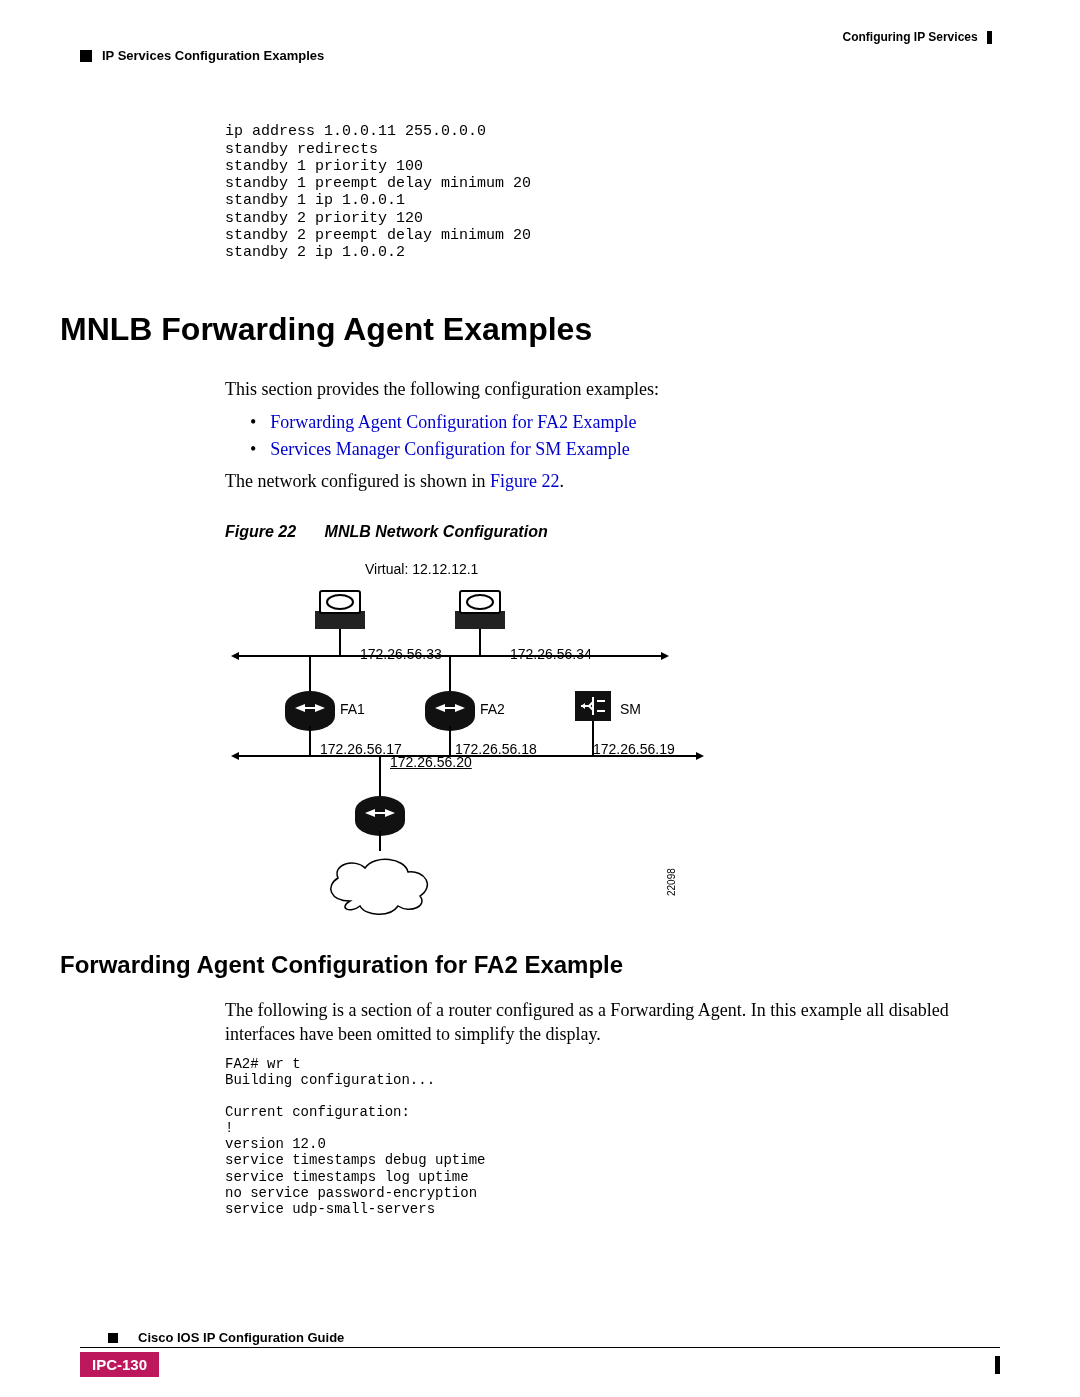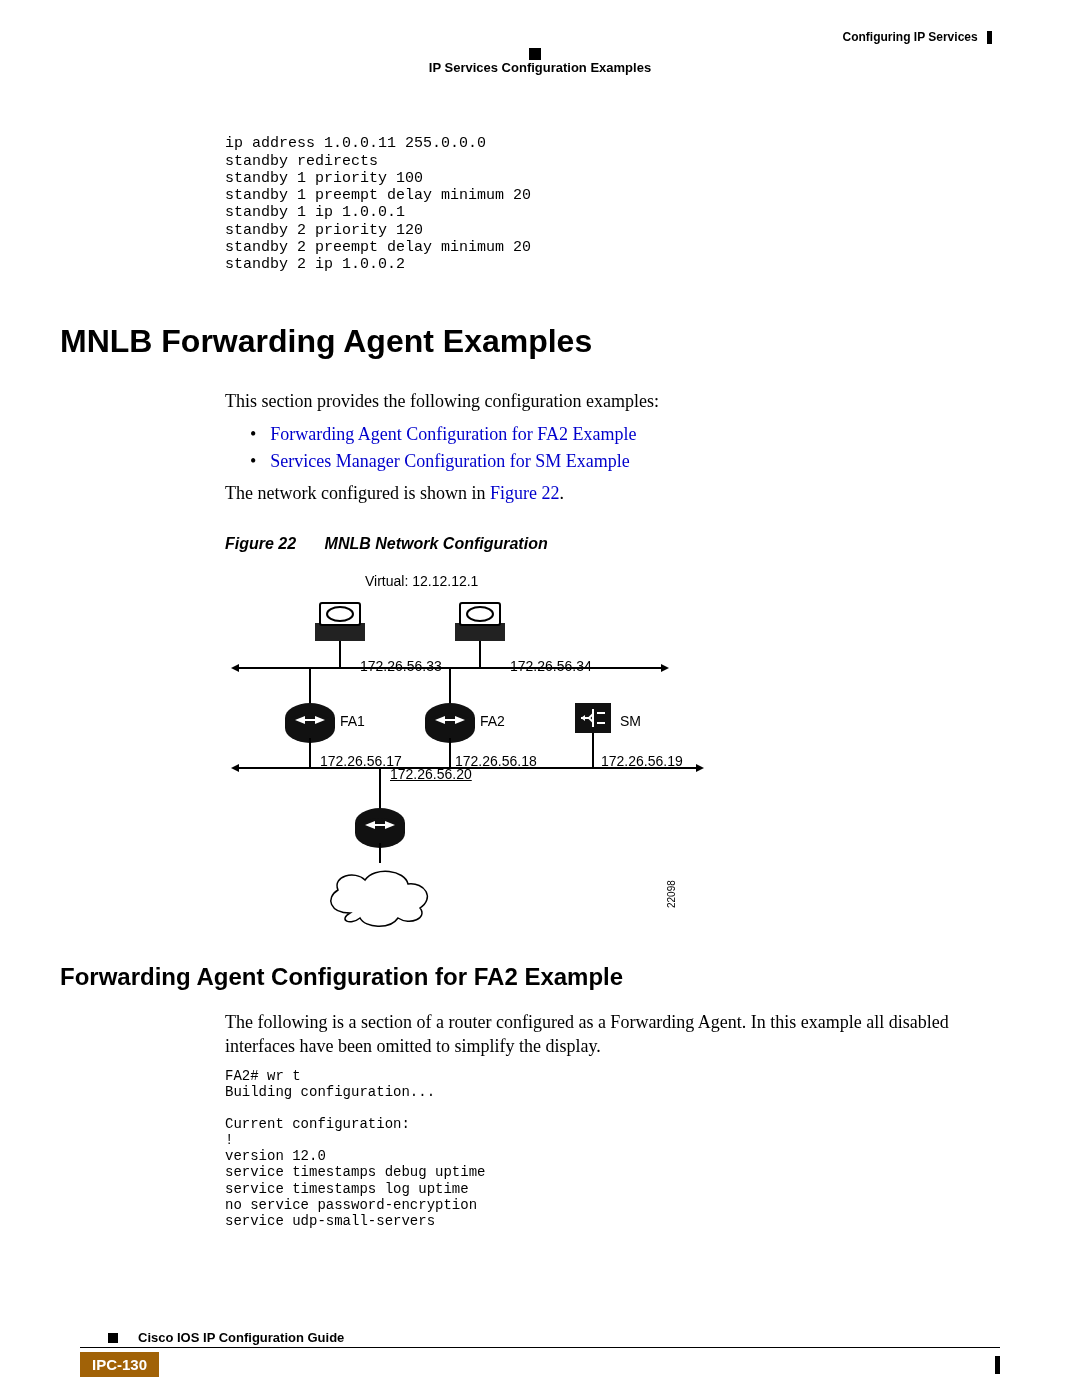--- a/index.html
+++ b/index.html
@@ -30,21 +30,20 @@
     vertical-align: middle;
     margin-left: 6px;
   }
   .header-left {
     font-family: Arial, Helvetica, sans-serif;
     font-weight: bold;
     font-size: 13px;
     display: flex;
     align-items: center;
     margin-bottom: 60px;
-    flex-direction: column;
   }
   .black-square {
     width: 12px;
     height: 12px;
     background: #000;
     display: inline-block;
     margin-right: 10px;
   }
   .code-block {
     font-family: "Courier New", Courier, monospace;
@@ -136,21 +135,21 @@
     align-items: center;
     padding-left: 28px;
   }
   .footer-title {
     font-family: Arial, Helvetica, sans-serif;
     font-weight: bold;
     font-size: 13px;
     margin-left: 10px;
   }
   .page-num-box {
-    background: #a16207;
+    background: #be185d;
     color: #fff;
     font-family: Arial, Helvetica, sans-serif;
     font-weight: bold;
     font-size: 15px;
     padding: 4px 12px;
     display: inline-block;
   }
   .footer-right-bar {
     width: 5px;
     height: 18px;
@@ -279,21 +278,21 @@
     </svg>
 
     <span class="dlabel" style="left:140px; top:0px;">Virtual: 12.12.12.1</span>
     <span class="dlabel" style="left:135px; top:85px;">172.26.56.33</span>
     <span class="dlabel" style="left:285px; top:85px;">172.26.56.34</span>
     <span class="dlabel" style="left:115px; top:140px;">FA1</span>
     <span class="dlabel" style="left:255px; top:140px;">FA2</span>
     <span class="dlabel" style="left:395px; top:140px;">SM</span>
     <span class="dlabel" style="left:95px; top:180px;">172.26.56.17</span>
     <span class="dlabel" style="left:230px; top:180px;">172.26.56.18</span>
-    <span class="dlabel" style="left:376px; top:180px;">172.26.56.19</span>
+    <span class="dlabel" style="left:368px; top:180px;">172.26.56.19</span>
     <span class="dlabel" style="left:165px; top:193px;text-decoration:underline;">172.26.56.20</span>
   </div>
 
   <h2 class="subsection-heading">Forwarding Agent Configuration for FA2 Example</h2>
 
   <p class="body-text">The following is a section of a router configured as a Forwarding Agent. In this example all disabled interfaces have been omitted to simplify the display.</p>
 
   <pre class="code-block-2">FA2# wr t
 Building configuration...
 

